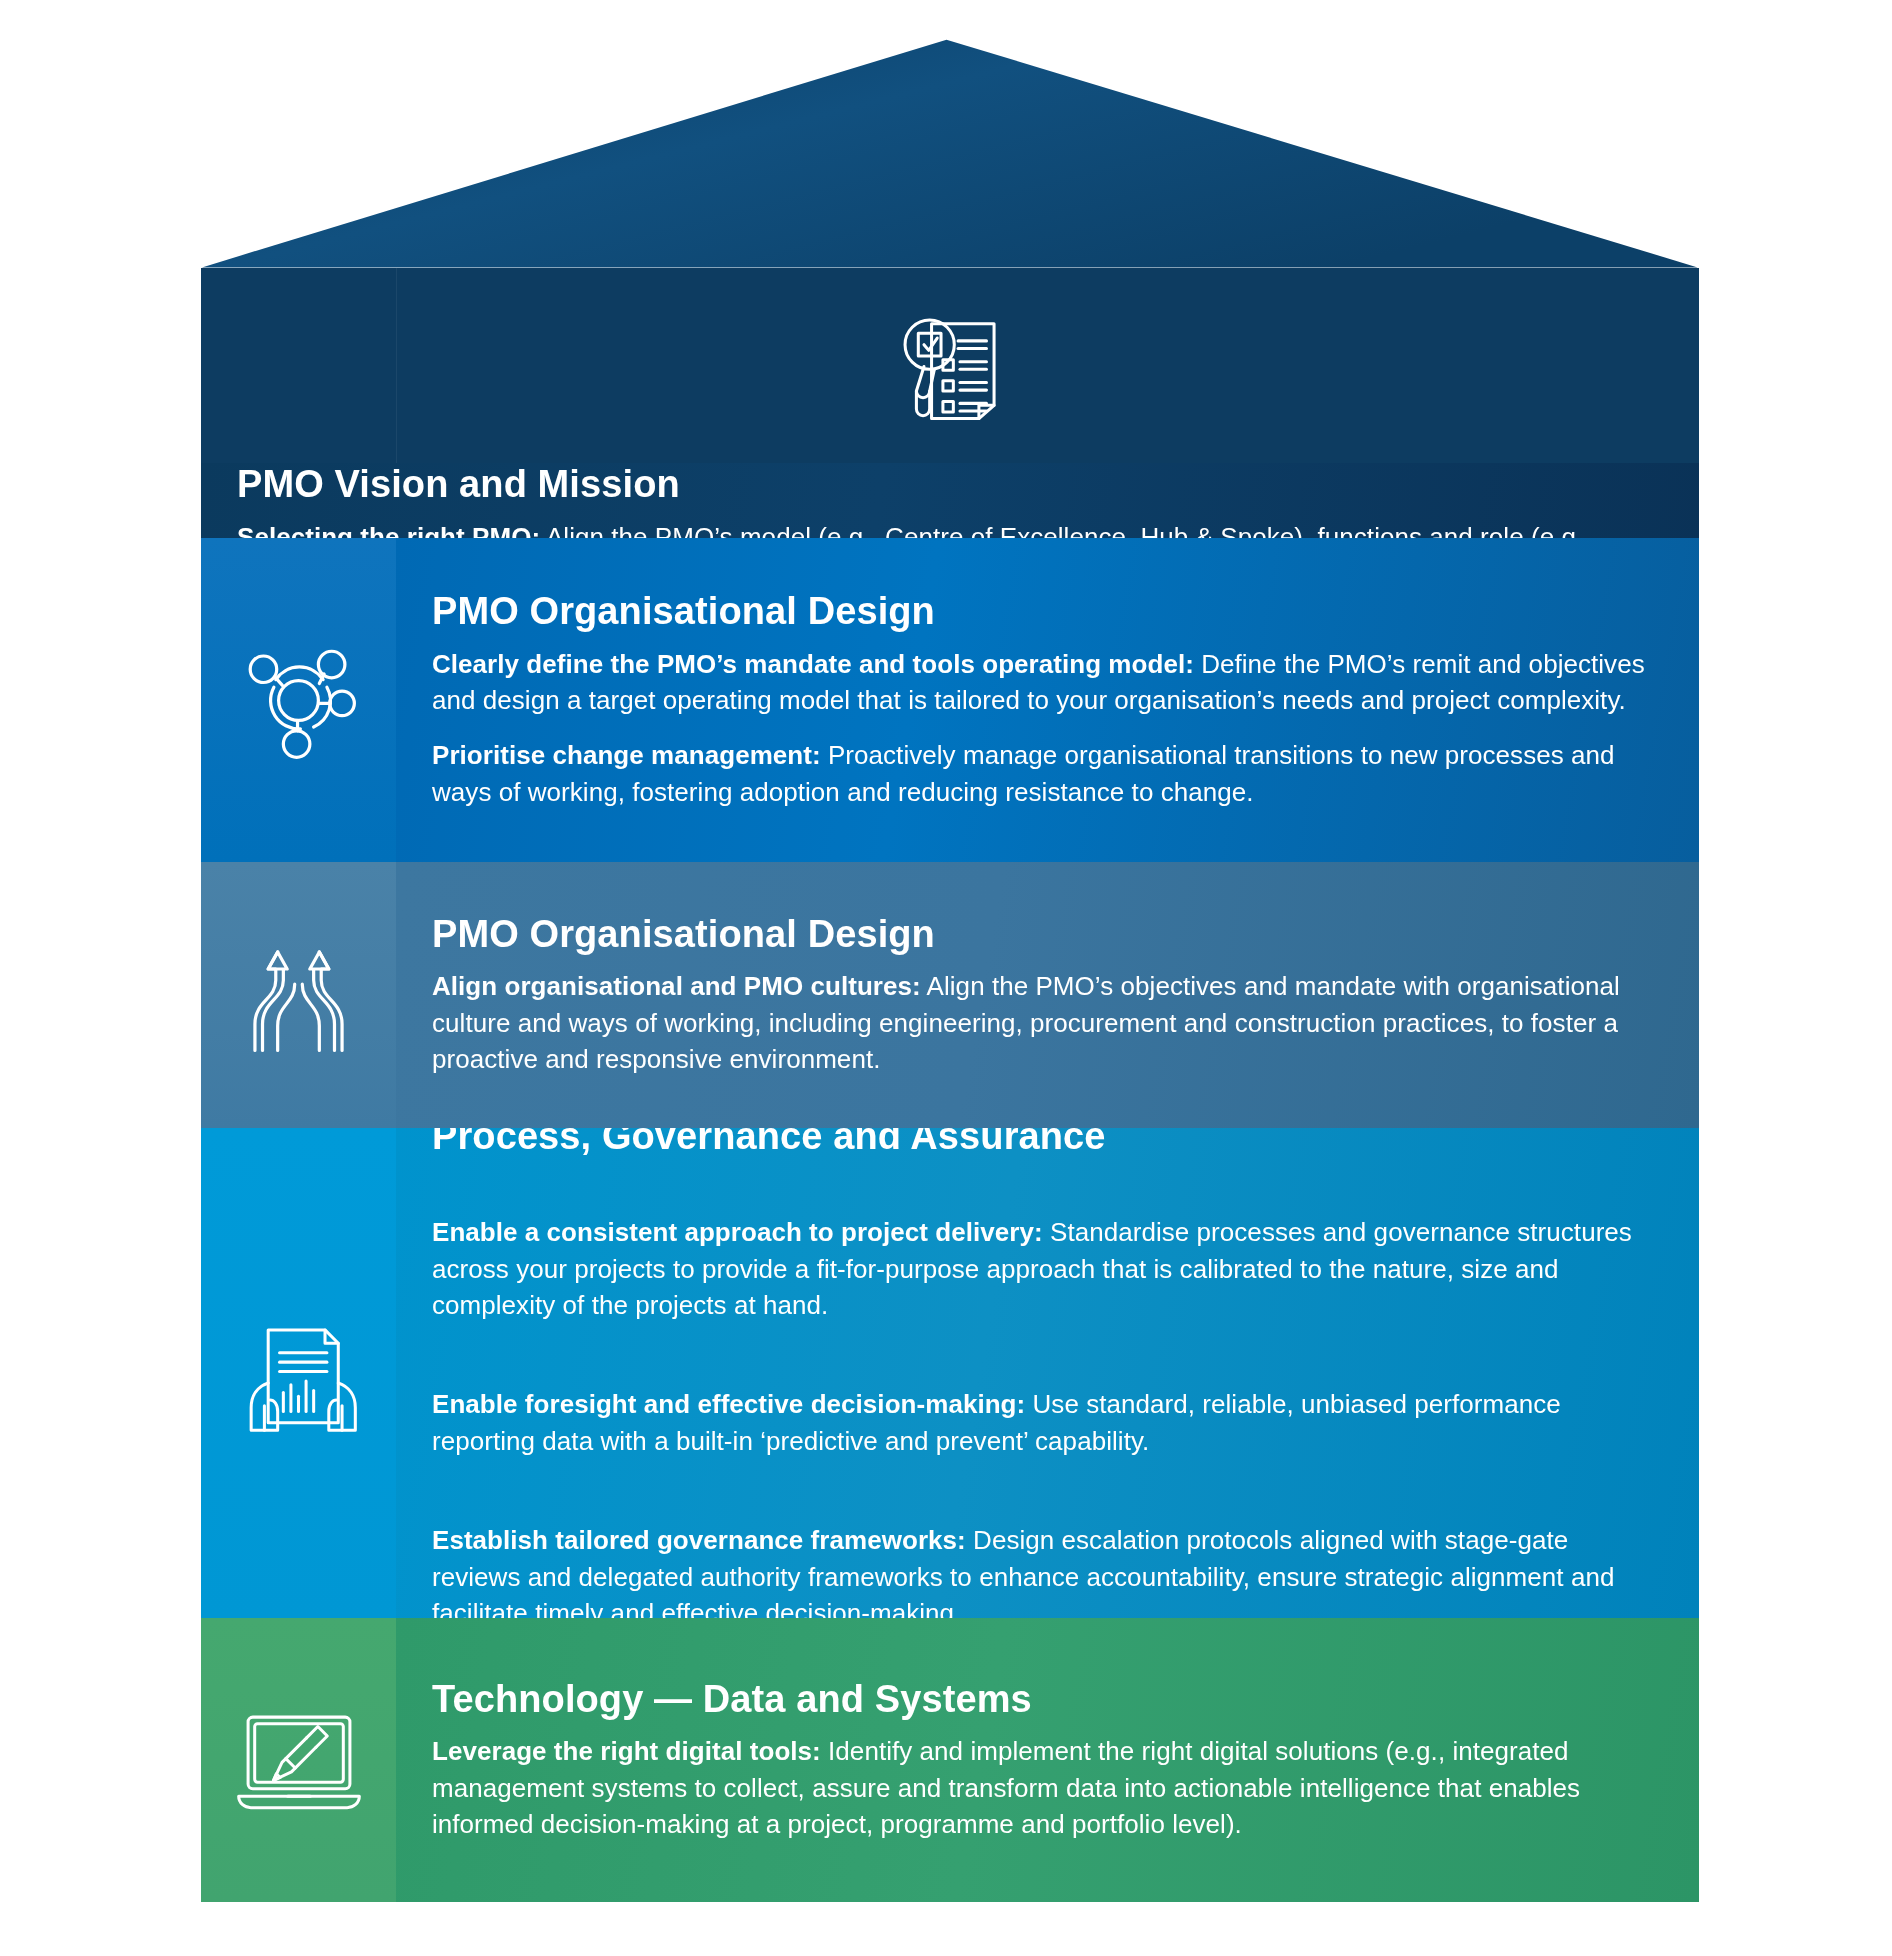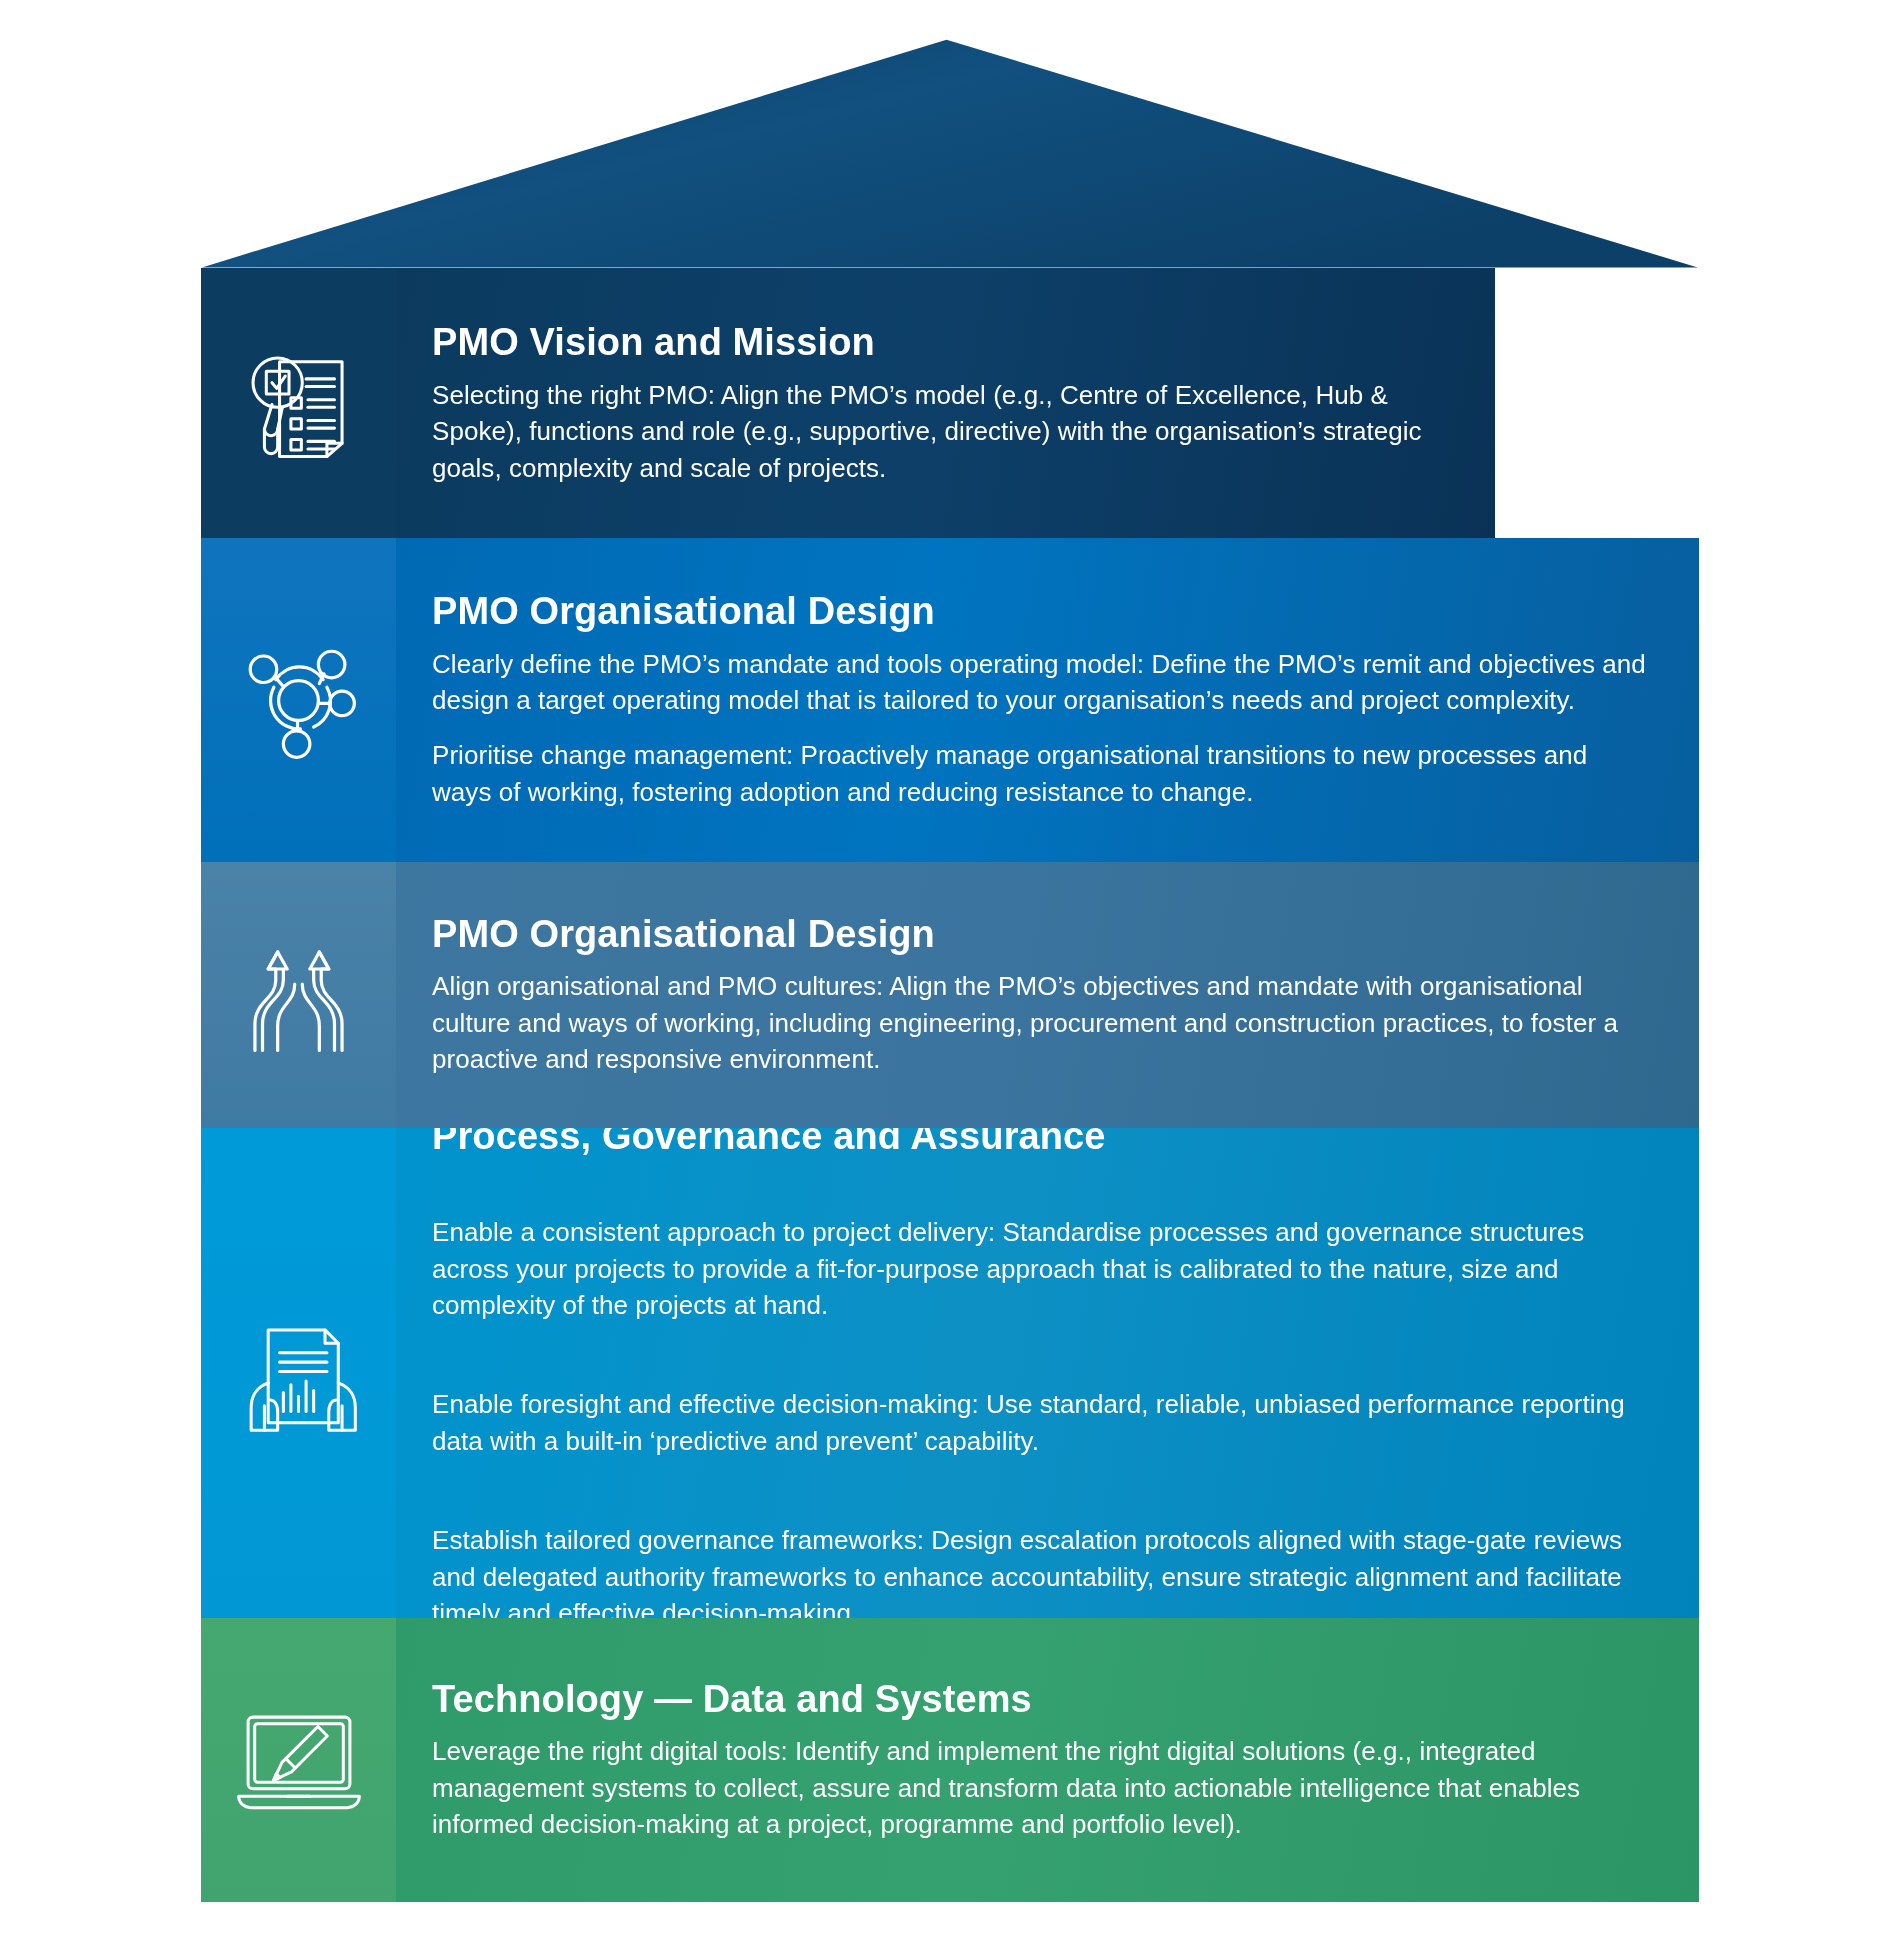--- a/index.html
+++ b/index.html
@@ -25,24 +25,24 @@
     white-space:nowrap;
   }
   .para{
     color:#ffffff;
     font-size:26px;
     line-height:1.40;
     margin:0 0 19px 0;
     letter-spacing:0.05px;
   }
   .para:last-child{margin-bottom:0;}
-  .para b{font-weight:400;}
-
-  
-  #band1{top:268px;height:271px;width:1294px;}
+  .para b{font-weight:700;}
+
+  
+  #band1{top:268px;height:271px;width:1498px;flex-direction:column;}
   #band1 .icon-col{background:#0d3c61;}
   #band1 .content-col{background:linear-gradient(100deg,#0b3a5e 0%,#0d4069 45%,#0a3257 100%);}
 
   #band2{top:538px;height:324px;width:1498px;}
   #band2 .icon-col{background:linear-gradient(180deg,#0f74bd 0%,#0070ba 100%);}
   #band2 .content-col{background:linear-gradient(100deg,#0069b4 0%,#0074c0 40%,#075e9e 100%);}
 
   #band3{top:862px;height:266px;width:1498px;}
   #band3 .icon-col{background:linear-gradient(180deg,#4a82a8 0%,#3f7aa3 100%);}
   #band3 .content-col{background:linear-gradient(100deg,#3d77a0 0%,#3b759f 45%,#2f688f 100%);}

